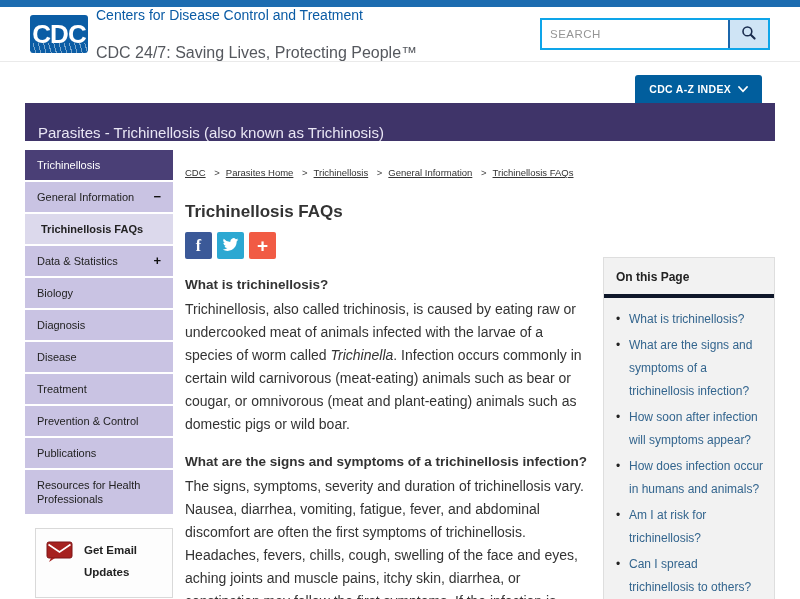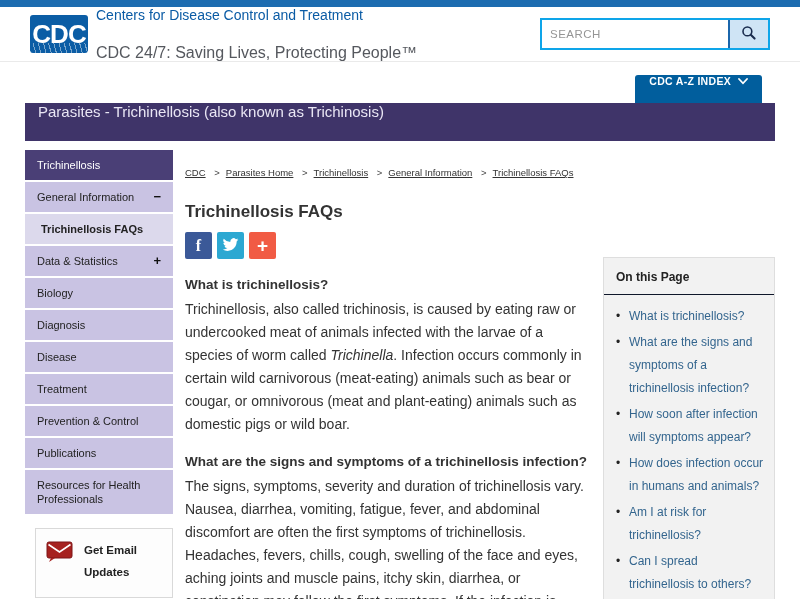--- a/index.html
+++ b/index.html
@@ -28,24 +28,24 @@
     color: #333; font-family: "Liberation Sans", sans-serif; letter-spacing: .5px; }
   .search input::placeholder { color: #959595; }
   .search-btn { width: 40px; background: #cfe4f5; border: 0; border-left: 2px solid #1b66ab;
     display: flex; align-items: center; justify-content: center; cursor: pointer; }
 
   
   .subheader { height: 41px; position: relative; }
   .az-btn { position: absolute; right: 38px; bottom: 0; height: 28px; padding: 0 14px;
     background: #015e9d; color: #fff; border: 0; border-radius: 3px 3px 0 0;
     font-size: 10.5px; font-weight: bold; letter-spacing: .3px; cursor: pointer;
-    display: flex; gap: 7px; font-family: "Liberation Sans", sans-serif; }
-
-  
-  .banner { margin: 0 25px; height: 38px; background: #3f3469; display: flex; align-items: flex-start; }
+    display: flex; align-items: center; gap: 7px; font-family: "Liberation Sans", sans-serif; }
+
+  
+  .banner { margin: 0 25px; height: 38px; background: #3f3469; display: flex; align-items: flex-end; }
   .banner .banner-title { color: #e9e6f4; font-size: 15px; padding-left: 13px; font-weight: normal; }
 
   
   .content { display: flex; margin: 9px 25px 0 25px; align-items: flex-start; }
 
   
   .sidebar { width: 148px; flex: 0 0 auto; }
   .nav-home { background: #4a3f76; color: #fff; font-size: 11px; padding: 9px 12px;
     border-bottom: 2px solid #fff; cursor: pointer; }
   .nav-item { background: #c9c3e3; color: #222; font-size: 11px; line-height: 14px;
@@ -71,21 +71,21 @@
   .social-btn.fb { font-family: "Liberation Serif", serif; font-weight: bold; font-size: 16px; }
   .social-btn.plus { font-size: 19px; font-weight: bold; line-height: 1; }
   h2.q { font-size: 13.5px; font-weight: bold; color: #333; margin: 18px 0 4px 0; }
   .main p { font-size: 14px; line-height: 23px; margin: 6px 0 12px 0; }
   .main p .taxon { font-style: italic; }
 
   
   .onpage { width: 172px; flex: 0 0 auto; margin-top: 107px; background: #f2f2f2;
     border: 1px solid #dedede; }
   .onpage-title { font-size: 12px; font-weight: bold; color: #222;
-    padding: 12px 12px 10px 12px; border-bottom: 1px solid #0f172a; }
+    padding: 12px 12px 10px 12px; border-bottom: 4px solid #0f172a; }
   .onpage ul { list-style: none; padding: 10px 10px 14px 12px; }
   .onpage li { position: relative; padding-left: 13px; margin-bottom: 3px; }
   .onpage li::before { content: "\2022"; position: absolute; left: 0; top: 0;
     color: #222; font-size: 12px; line-height: 23px; }
   .onpage a { color: #33658e; text-decoration: none; font-size: 12px; line-height: 23px; }
 </style>
 </head>
 <body>
 
 <div class="topbar"></div>

